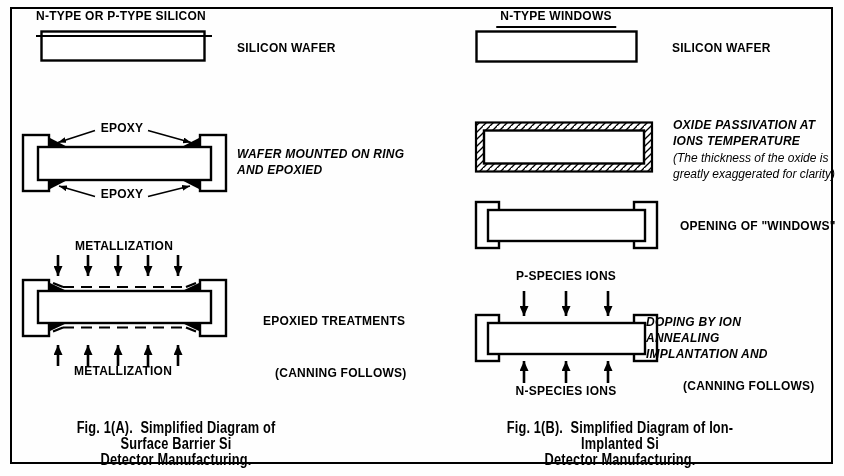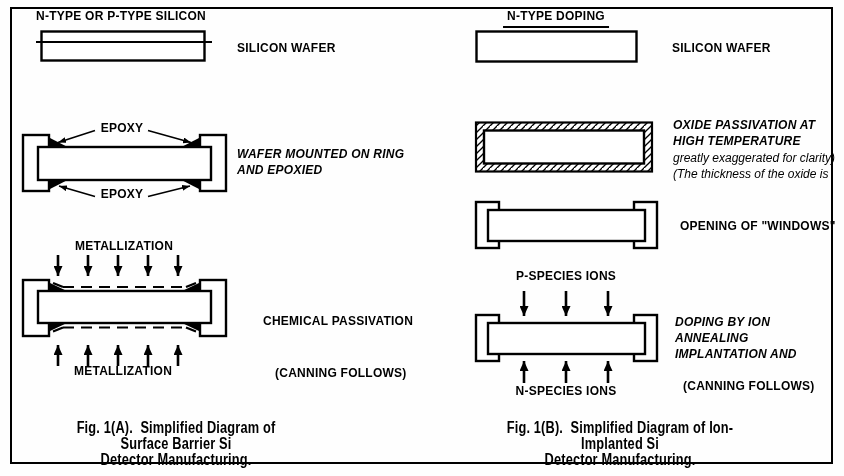--- a/index.html
+++ b/index.html
@@ -9,21 +9,21 @@
   svg.art{position:absolute;left:0;top:0;}
   .box{fill:#fff;stroke:#000;stroke-width:2.4px;}
   .fillet{fill:#000;stroke:none;}
   .stem{stroke:#000;stroke-width:2.6px;}
   .leader{stroke:#000;stroke-width:1.6px;}
   .dash{stroke:#000;stroke-width:2.2px;stroke-dasharray:11 7;}
   .slant{stroke:#000;stroke-width:2.2px;}
   .lbl{position:absolute;font-size:12px;font-weight:bold;line-height:14px;
        letter-spacing:.25px;white-space:nowrap;}
   .center{transform:translateX(-50%);}
-  .underline{border-bottom:2px solid #000;padding:0 6px 18px 0;}
+  .underline{border-bottom:2px solid #000;padding:0 6px 12px 0;}
   .underline.center{padding:0 4px 3px 4px;}
   .block{line-height:16px;font-style:italic;}
   .note{font-weight:normal;letter-spacing:0;}
   .cap{position:absolute;text-align:center;font-size:16px;font-weight:bold;}
   .cap .inner{transform:scaleX(.8);transform-origin:50% 0;line-height:16px;letter-spacing:.2px;}
 </style>
 </head>
 <body>
 
 <div class="canvas">
@@ -129,47 +129,47 @@
 
   <div class="lbl center" style="left:122px;top:121px">EPOXY</div>
   <div class="lbl center" style="left:122px;top:187px">EPOXY</div>
   <div class="lbl block" style="left:237px;top:146px">
     <div>WAFER MOUNTED ON RING</div>
     <div>AND EPOXIED</div>
   </div>
 
   <div class="lbl center" style="left:124px;top:239px">METALLIZATION</div>
   <div class="lbl center" style="left:123px;top:364px">METALLIZATION</div>
-  <div class="lbl" style="left:263px;top:314px">CHEMICAL PASSIVATION</div>
+  <div class="lbl" style="left:263px;top:314px">EPOXIED TREATMENTS</div>
   <div class="lbl" style="left:275px;top:366px">(CANNING FOLLOWS)</div>
 
   <div class="cap" style="left:28px;top:420px;width:296px">
     <div class="inner">
       <div>Fig. 1(A).&nbsp; Simplified Diagram of Surface Barrier Si</div>
       <div>Detector Manufacturing.</div>
     </div>
   </div>
 
-  <div class="lbl underline center" style="left:556px;top:9px">N-TYPE DOPING</div>
+  <div class="lbl underline center" style="left:556px;top:9px">N-TYPE WINDOWS</div>
   <div class="lbl" style="left:672px;top:41px">SILICON WAFER</div>
 
   <div class="lbl block" style="left:673px;top:117px">
     <div>OXIDE PASSIVATION AT</div>
-    <div>HIGH TEMPERATURE</div>
+    <div>IONS TEMPERATURE</div>
   </div>
   <div class="lbl block note" style="left:673px;top:150px">
+    <div>(The thickness of the oxide is</div>
     <div>greatly exaggerated for clarity)</div>
-    <div>(The thickness of the oxide is</div>
   </div>
 
   <div class="lbl" style="left:680px;top:219px">OPENING OF "WINDOWS"</div>
 
   <div class="lbl center" style="left:566px;top:269px">P-SPECIES IONS</div>
   <div class="lbl center" style="left:566px;top:384px">N-SPECIES IONS</div>
-  <div class="lbl block" style="left:675px;top:314px">
+  <div class="lbl block" style="left:646px;top:314px">
     <div>DOPING BY ION</div>
     <div>ANNEALING</div>
     <div>IMPLANTATION AND</div>
   </div>
   <div class="lbl" style="left:683px;top:379px">(CANNING FOLLOWS)</div>
 
   <div class="cap" style="left:472px;top:420px;width:296px">
     <div class="inner">
       <div>Fig. 1(B).&nbsp; Simplified Diagram of Ion-Implanted Si</div>
       <div>Detector Manufacturing.</div>

